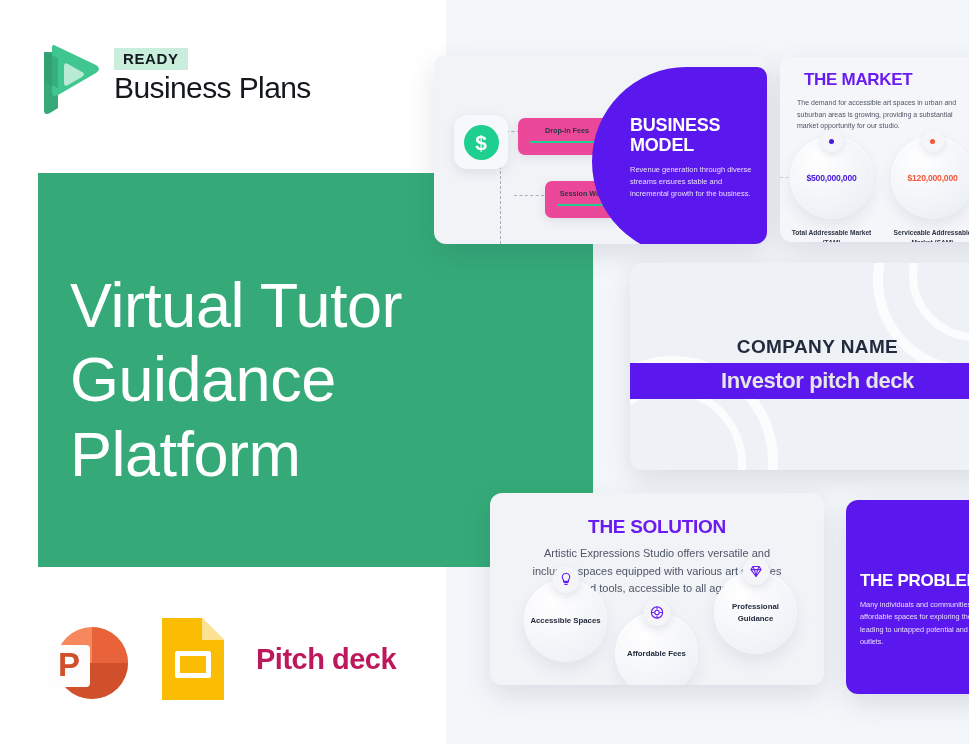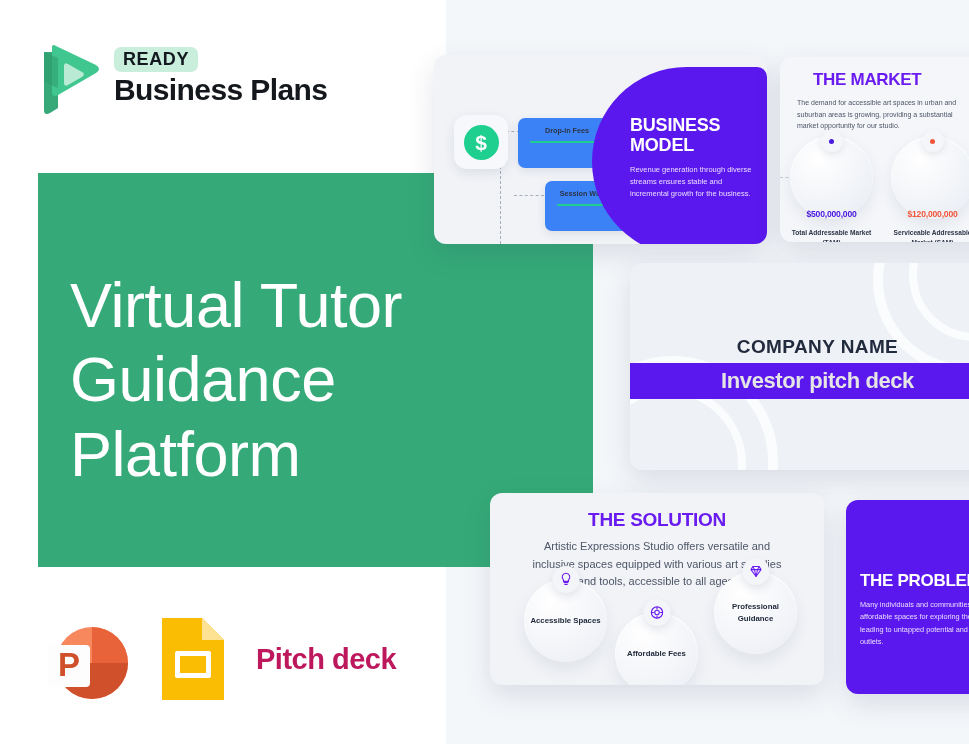--- a/index.html
+++ b/index.html
@@ -21,25 +21,25 @@
     background:#35aa78;
   }
 
   
   .brand { position:absolute; left:38px; top:36px; display:flex; align-items:center; gap:14px; }
   .logo-mark { position:relative; width:62px; height:80px; flex:none; }
   .logo-mark svg { display:block; }
   .brand-text { display:flex; flex-direction:column; align-items:flex-start; gap:2px; }
   .ready-badge {
     background:#c9efdc; color:#13191f;
-    font-size:18px; font-weight:700; letter-spacing:.6px;
-    padding:3px 9px 4px; border-radius:7px; line-height:1;
+    font-size:15px; font-weight:700; letter-spacing:.6px;
+    padding:3px 9px 4px; border-radius:0; line-height:1;
   }
   .brand-name {
-    font-size:30px; font-weight:700; color:#14181d; letter-spacing:-0.6px;
+    font-size:30px; font-weight:400; color:#14181d; letter-spacing:-0.6px;
     line-height:1.05; white-space:nowrap;
   }
 
   
   .hero-title {
     position:absolute; left:70px; top:268px; width:420px;
     color:#ffffff; font-size:63px; line-height:1.18; font-weight:400;
     letter-spacing:-0.5px;
   }
 
@@ -69,42 +69,42 @@
     position:absolute; left:20px; top:60px; width:54px; height:54px;
     background:#f7f8fb; border-radius:13px; box-shadow:0 4px 12px rgba(40,50,80,.10);
     display:flex; align-items:center; justify-content:center;
   }
   .bm-dollar .coin {
     width:35px; height:35px; border-radius:50%; background:#1fcf8f;
     display:flex; align-items:center; justify-content:center;
     color:#fff; font-size:21px; font-weight:700; line-height:1;
   }
   .bm-chip {
-    position:absolute; background:#3b82f6; border-radius:7px; padding:8px 12px 25px;
+    position:absolute; background:#ec4899; border-radius:7px; padding:8px 12px 12px;
     box-shadow:0 3px 10px rgba(40,50,80,.10); width:98px;
   }
   .bm-chip span { display:block; font-size:7.2px; font-weight:700; color:#2d3445; text-align:center; white-space:nowrap; }
   .bm-chip i { display:block; height:2px; background:#1fcf8f; border-radius:2px; margin-top:6px; }
   .bm-chip.c1 { left:84px; top:63px; }
   .bm-chip.c2 { left:111px; top:126px; }
   .bm-v { position:absolute; left:66px; top:76px; width:0; height:128px; border-left:1px dashed #a6adbb; }
   .bm-h1 { position:absolute; left:66px; top:76px; width:20px; height:0; border-top:1px dashed #a6adbb; }
   .bm-h2 { position:absolute; left:80px; top:140px; width:30px; height:0; border-top:1px dashed #a6adbb; }
 
   
   .s-mk { left:780px; top:57px; width:330px; height:185px; background:#f4f6fa; }
-  .mk-title { position:absolute; left:33px; top:13px; font-size:17px; font-weight:700; color:#6a1bf0; letter-spacing:-0.3px; }
+  .mk-title { position:absolute; left:24px; top:13px; font-size:17px; font-weight:700; color:#6a1bf0; letter-spacing:-0.3px; }
   .mk-desc { position:absolute; left:17px; top:40px; width:163px; font-size:7px; line-height:1.65; color:#4d5566; }
   .mk-circles { position:absolute; left:10px; top:79px; display:flex; gap:18px; }
   .mk-node { width:83px; text-align:center; position:relative; }
   .mk-ball {
     width:83px; height:83px; border-radius:50%;
     background:radial-gradient(circle at 35% 28%, #ffffff 0%, #eef1f6 70%, #e6eaf1 100%);
     box-shadow:0 7px 15px rgba(40,50,80,.09), inset 0 1px 2px #fff;
-    display:flex; align-items:flex-end; justify-content:center; position:relative;
+    display:flex; align-items:center; justify-content:center; position:relative;
   }
   .mk-dot { position:absolute; top:-6px; left:50%; transform:translateX(-50%);
     width:22px; height:22px; border-radius:50%; background:#f4f6fa;
     box-shadow:0 3px 7px rgba(40,50,80,.10); display:flex; align-items:center; justify-content:center; }
   .mk-dot b { width:5px; height:5px; border-radius:50%; display:block; }
   .mk-val { font-size:8.6px; font-weight:700; letter-spacing:-0.2px; }
   .mk-cap { font-size:6.6px; font-weight:700; color:#2d3445; line-height:1.45; margin-top:9px; }
   .mk-dash { position:absolute; top:120px; height:0; border-top:1px dashed #c4cad6; }
 
   
@@ -116,21 +116,21 @@
     font-size:19px; font-weight:700; color:#222b3d; letter-spacing:.4px;
   }
   .cn-band {
     position:absolute; left:0; right:0; top:100px; height:36px; background:#5b18ee;
     display:flex; align-items:center; justify-content:center;
   }
   .cn-band span { color:#e5e5e5; font-size:22px; font-weight:700; letter-spacing:-0.4px; }
 
   
   .s-sol { left:490px; top:493px; width:334px; height:192px; background:#f1f3f7; }
-  .sol-title { text-align:center; margin-top:16px; font-size:19px; font-weight:700; color:#6a1bf0; letter-spacing:-0.3px; }
+  .sol-title { text-align:center; margin-top:23px; font-size:19px; font-weight:700; color:#6a1bf0; letter-spacing:-0.3px; }
   .sol-desc { text-align:center; margin:7px auto 0; width:250px; font-size:11px; line-height:1.6; color:#4d5566; }
   .sol-nodes { position:absolute; left:0; top:72px; width:100%; height:120px; }
   .sol-node { position:absolute; text-align:center; }
   .sol-ball {
     width:83px; height:83px; border-radius:50%;
     background:radial-gradient(circle at 34% 26%, #ffffff 0%, #f0f2f7 72%, #e7eaf1 100%);
     box-shadow:0 8px 16px rgba(40,50,80,.08), inset 0 1px 2px #fff;
     display:flex; align-items:center; justify-content:center;
     font-size:7.8px; font-weight:700; color:#222b3d; line-height:1.45;
   }

